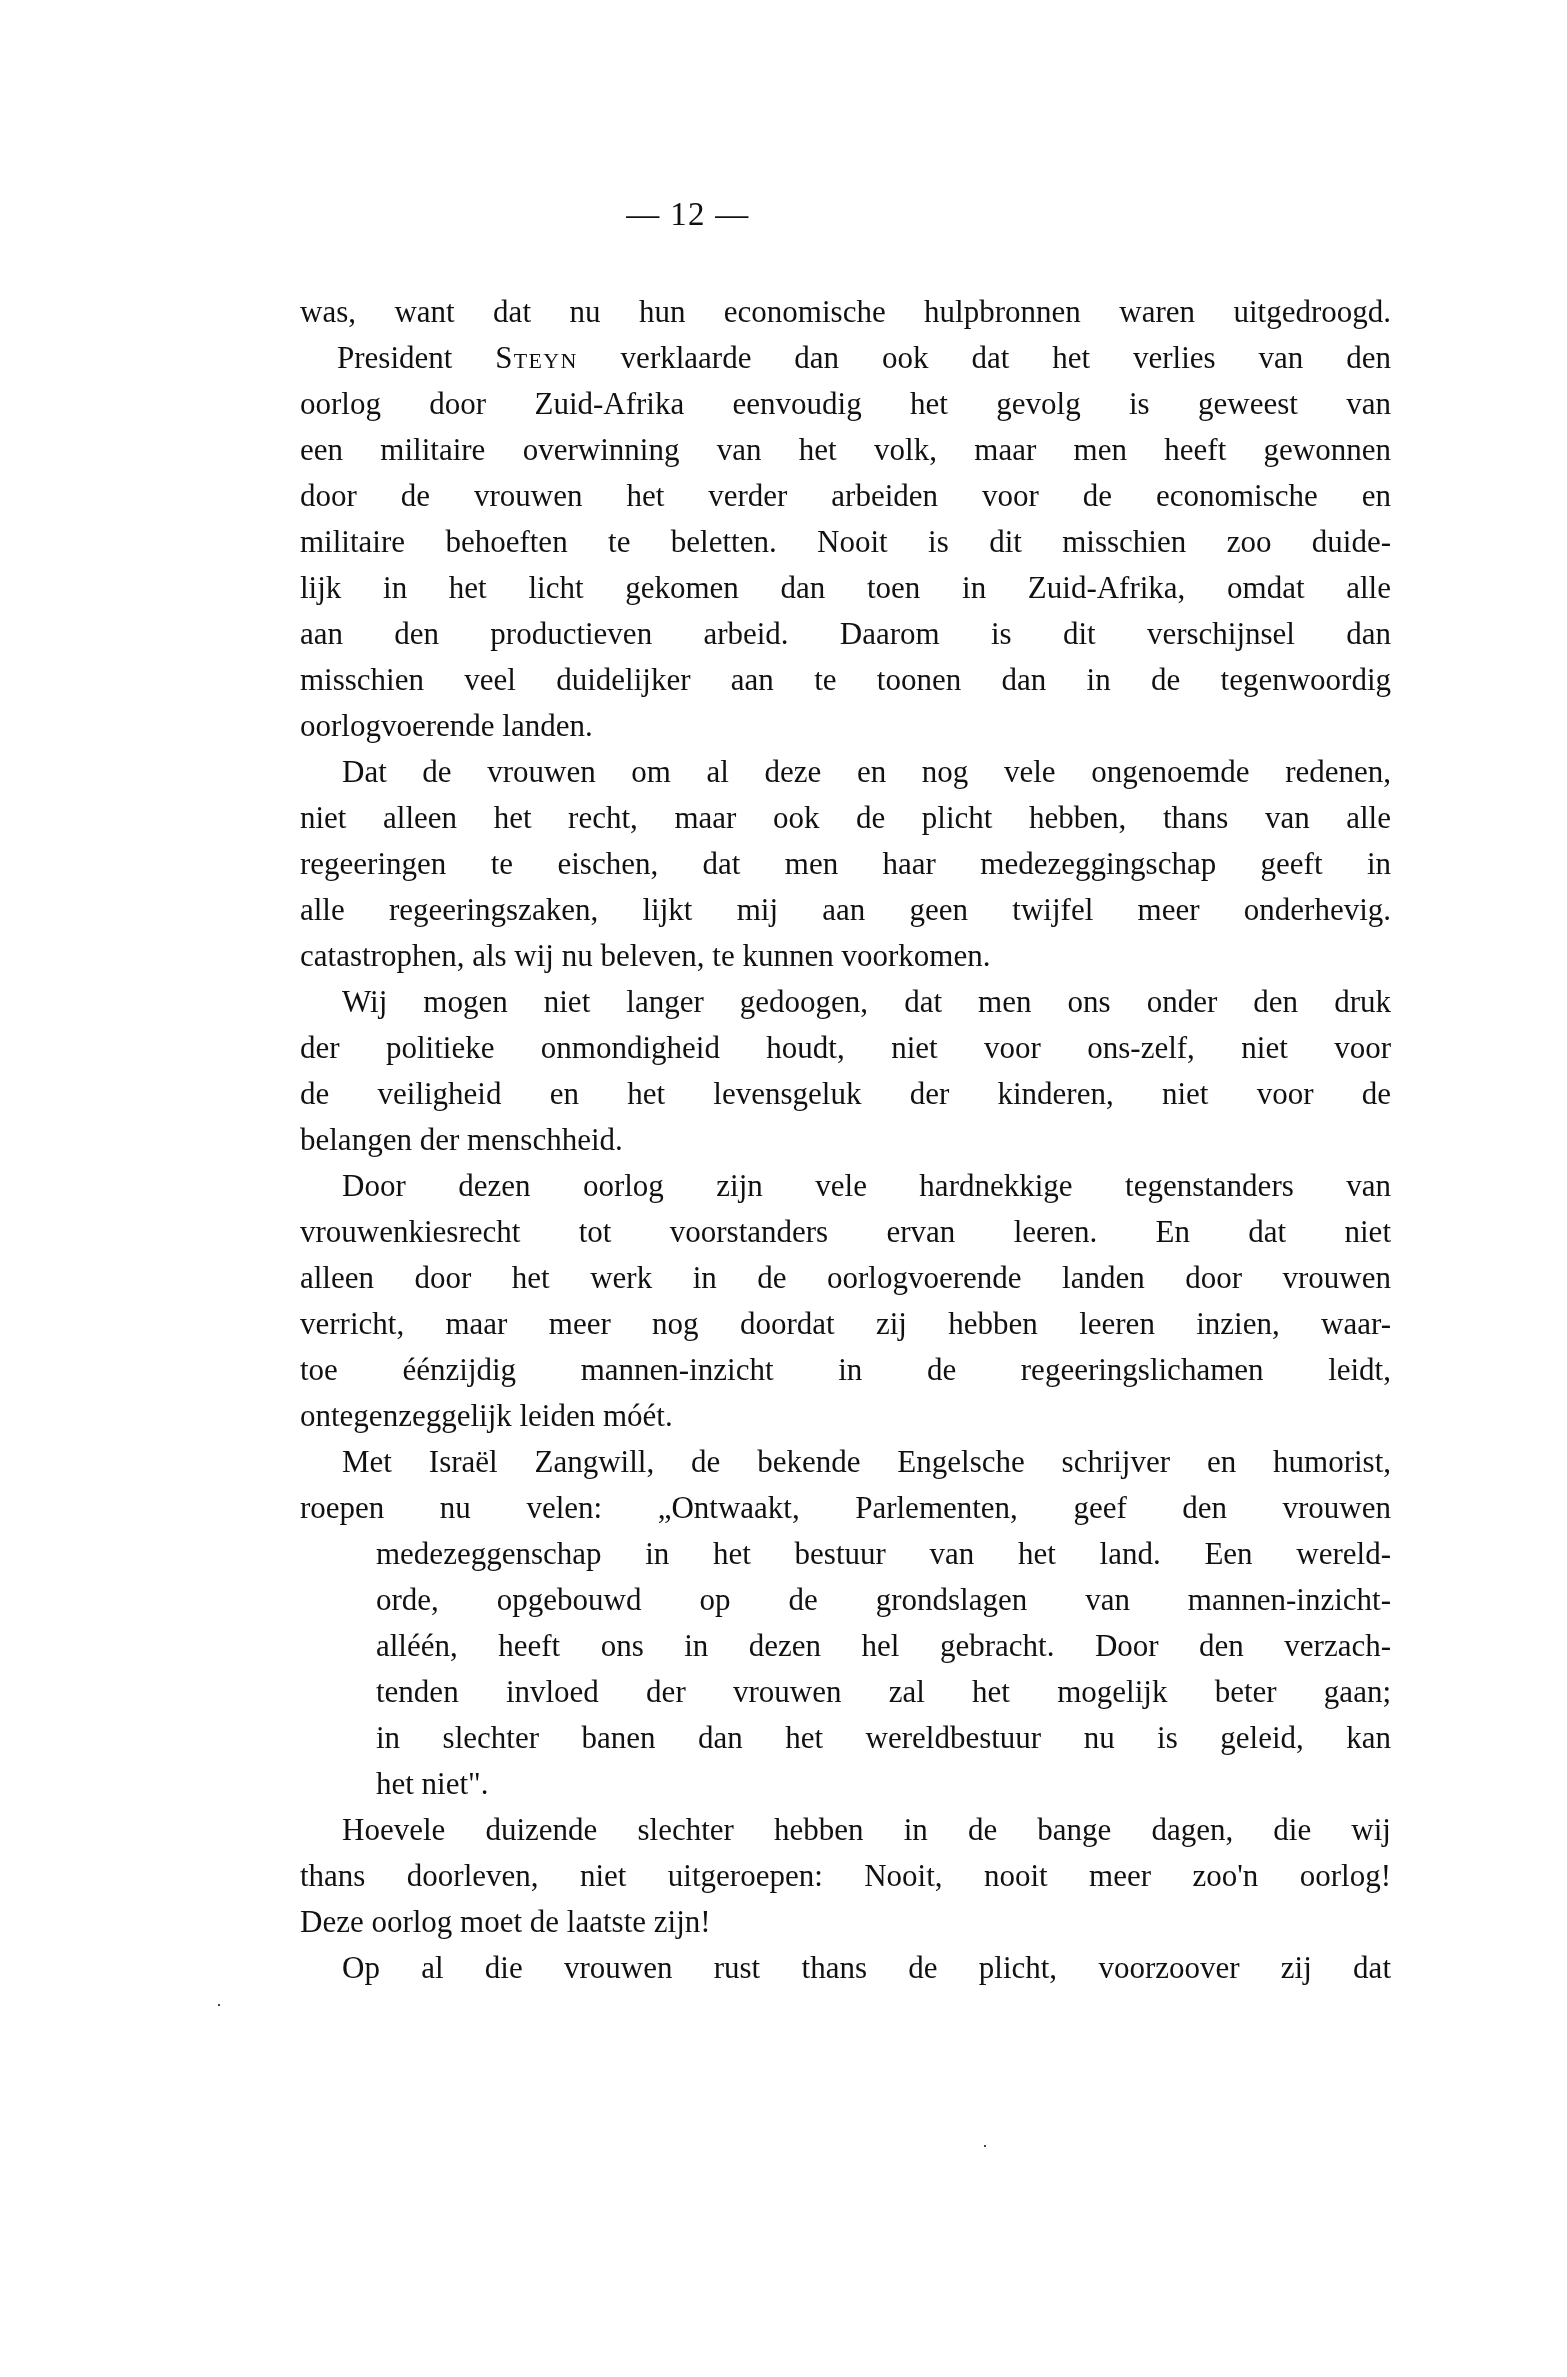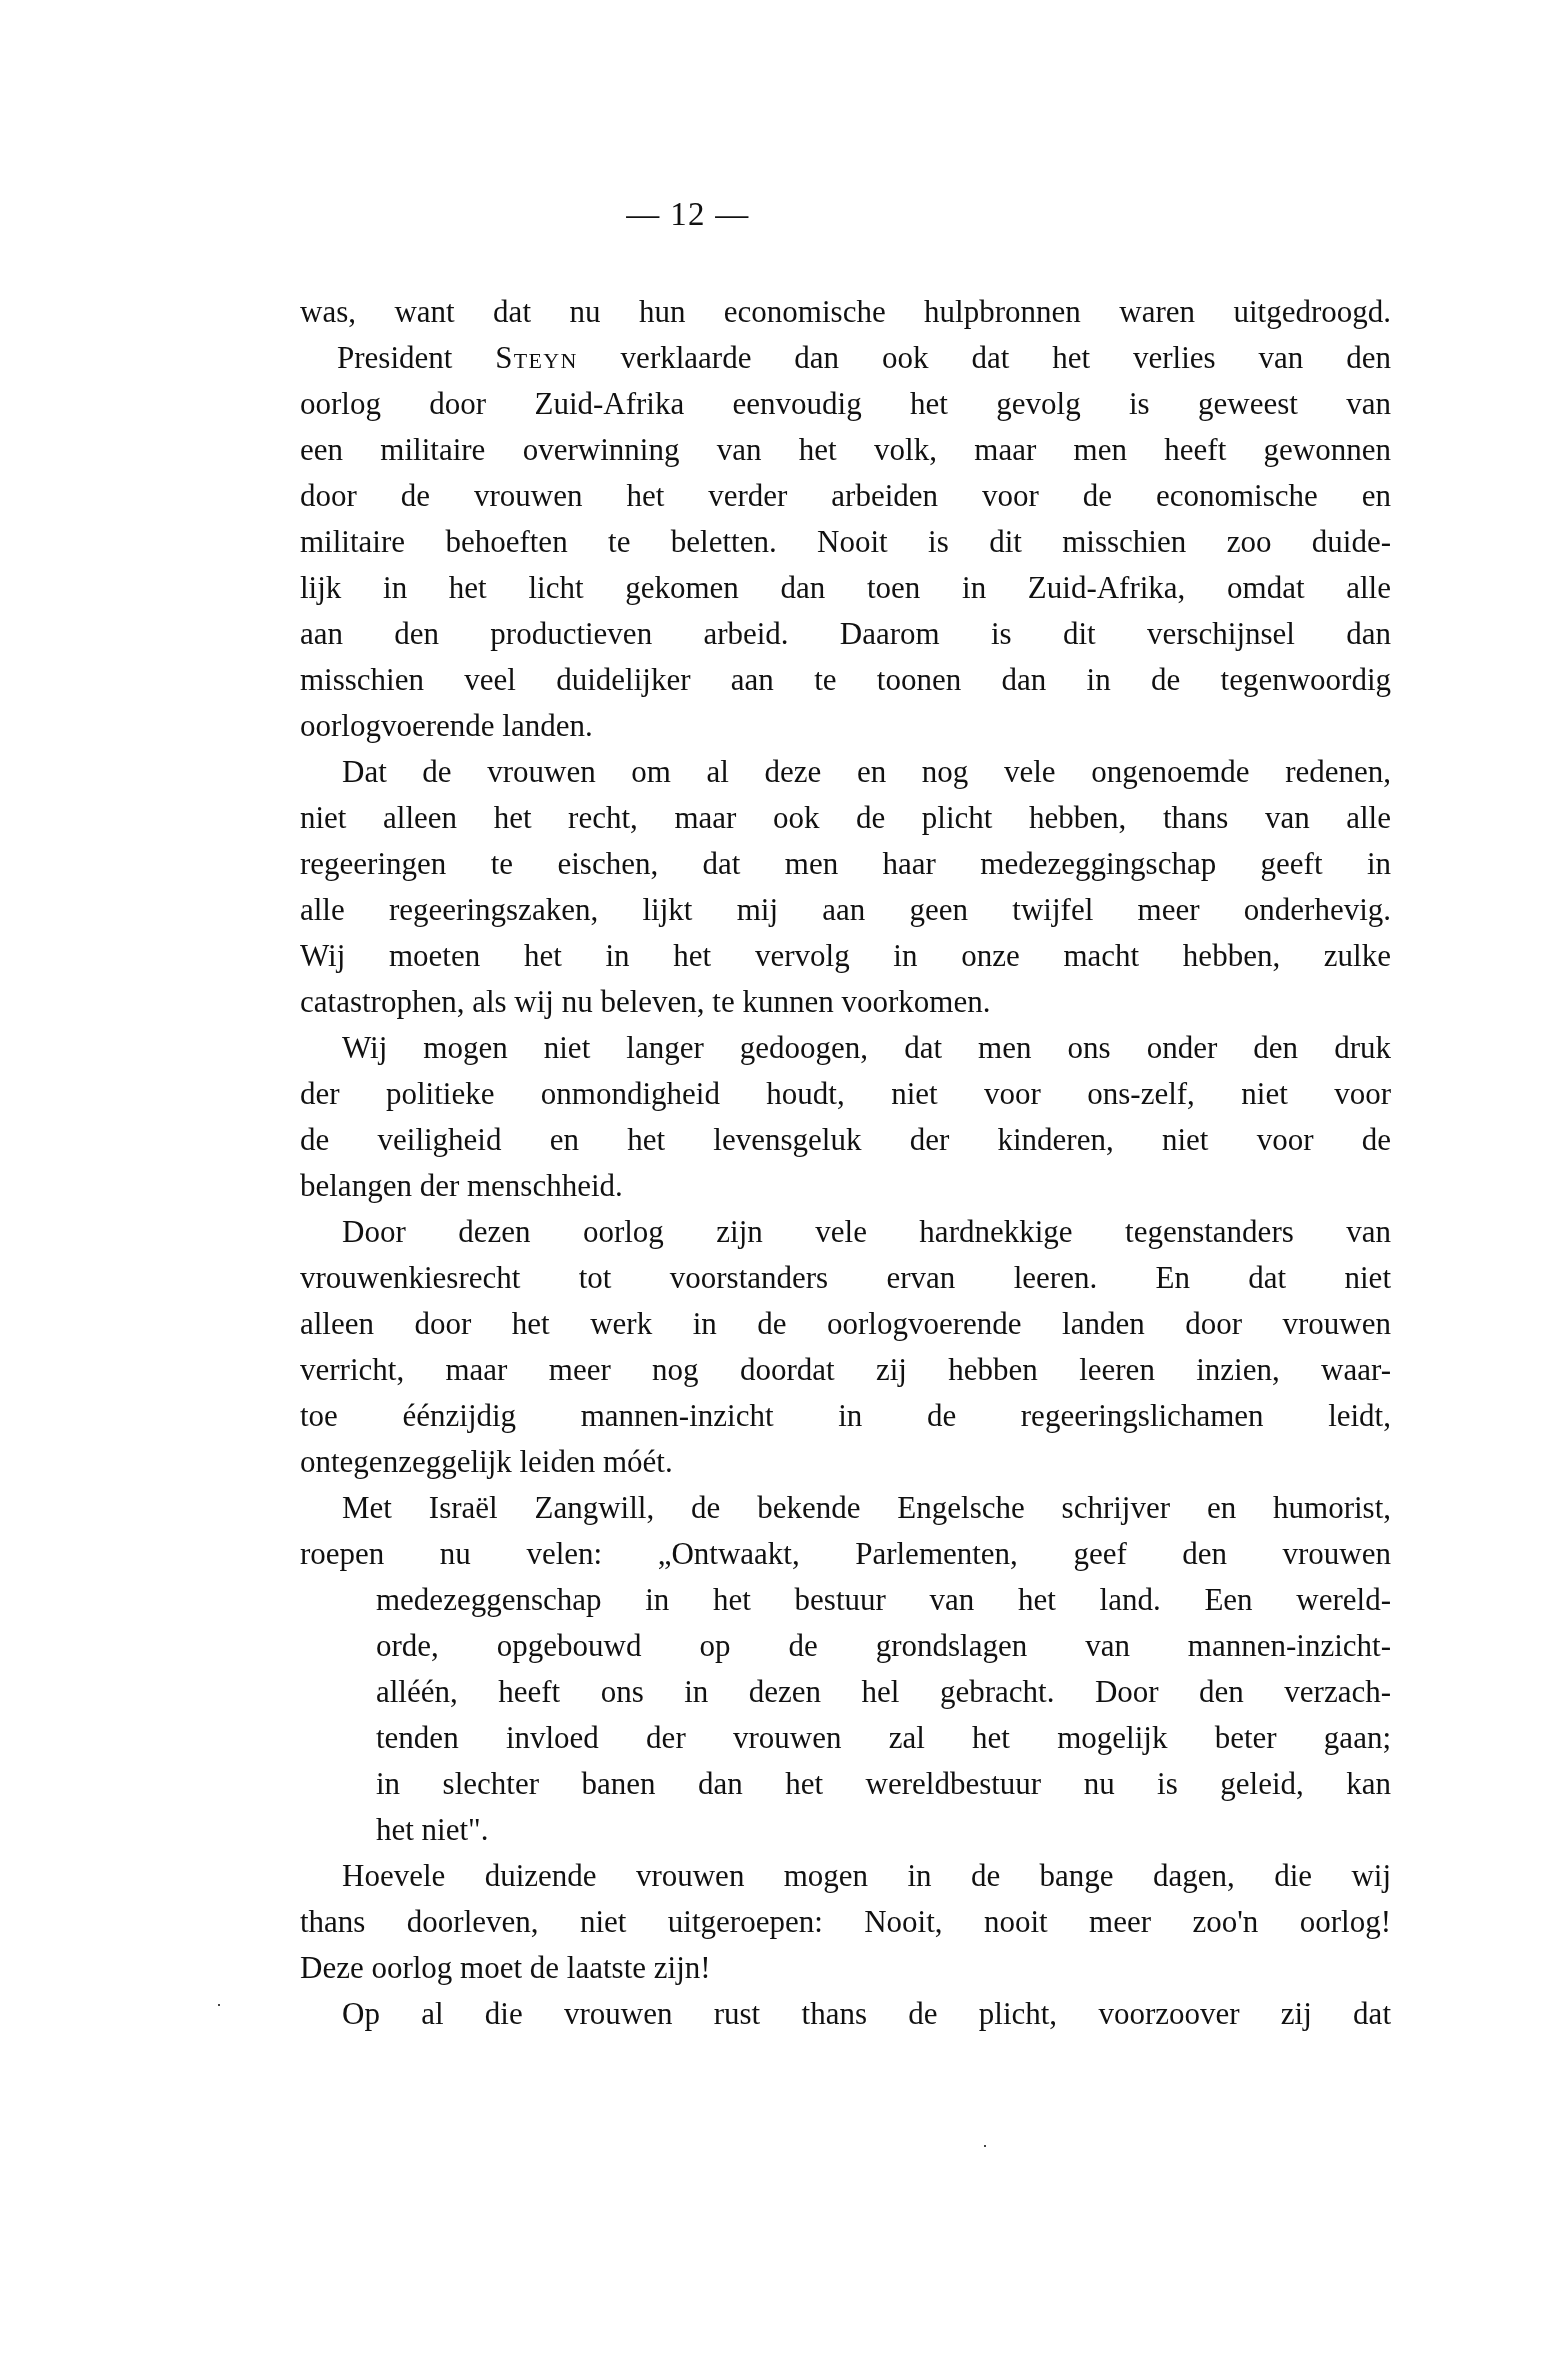--- a/index.html
+++ b/index.html
@@ -71,41 +71,40 @@
     <div class="line "><span>door de vrouwen het verder arbeiden voor de economische en</span></div>
     <div class="line "><span>militaire behoeften te beletten. Nooit is dit misschien zoo duide-</span></div>
     <div class="line "><span>lijk in het licht gekomen dan toen in Zuid-Afrika, omdat alle</span></div>
     <div class="line "><span>aan den productieven arbeid. Daarom is dit verschijnsel dan</span></div>
     <div class="line "><span>misschien veel duidelijker aan te toonen dan in de tegenwoordig</span></div>
     <div class="line last"><span>oorlogvoerende landen.</span></div>
     <div class="line indent"><span>Dat de vrouwen om al deze en nog vele ongenoemde redenen,</span></div>
     <div class="line "><span>niet alleen het </span><span class="it">recht</span><span>, maar ook de </span><span class="it">plicht</span><span> hebben, thans van alle</span></div>
     <div class="line "><span>regeeringen te eischen, dat men haar medezeggingschap geeft in</span></div>
     <div class="line "><span>alle regeeringszaken, lijkt mij aan geen twijfel meer onderhevig.</span></div>
-    <div class="line "><span>Wij moeten het in het vervolg in onze macht hebben, zulke</span></div>
     <div class="line last"><span>catastrophen, als wij nu beleven, te kunnen voorkomen.</span></div>
     <div class="line indent"><span>Wij mogen niet langer gedoogen, dat men ons onder den druk</span></div>
     <div class="line "><span>der politieke onmondigheid houdt, niet voor ons-zelf, niet voor</span></div>
     <div class="line "><span>de veiligheid en het levensgeluk der kinderen, niet voor de</span></div>
     <div class="line last"><span>belangen der menschheid.</span></div>
     <div class="line indent"><span>Door dezen oorlog zijn vele hardnekkige tegenstanders van</span></div>
     <div class="line "><span>vrouwenkiesrecht tot voorstanders ervan leeren. En dat niet</span></div>
     <div class="line "><span>alleen door het werk in de oorlogvoerende landen door vrouwen</span></div>
     <div class="line "><span>verricht, maar meer nog doordat zij hebben leeren inzien, waar-</span></div>
     <div class="line "><span>toe éénzijdig mannen-inzicht in de regeeringslichamen leidt,</span></div>
     <div class="line last"><span>ontegenzeggelijk leiden móét.</span></div>
     <div class="line indent"><span>Met </span><span class="it">Israël Zangwill</span><span>, de bekende Engelsche schrijver en humorist,</span></div>
     <div class="line "><span>roepen nu velen: „Ontwaakt, Parlementen, geef den vrouwen</span></div>
     <div class="line quote"><span>medezeggenschap in het bestuur van het land. Een wereld-</span></div>
     <div class="line quote"><span>orde, opgebouwd op de grondslagen van mannen-inzicht-</span></div>
     <div class="line quote"><span>alléén, heeft ons in dezen hel gebracht. Door den verzach-</span></div>
     <div class="line quote"><span>tenden invloed der vrouwen zal het mogelijk beter gaan;</span></div>
     <div class="line quote"><span>in slechter banen dan het wereldbestuur nu is geleid, kan</span></div>
     <div class="line quote last"><span>het niet".</span></div>
-    <div class="line indent"><span>Hoevele duizende vrouwen mogen in de bange dagen, die wij</span></div>
+    <div class="line indent"><span>Hoevele duizende slechter hebben in de bange dagen, die wij</span></div>
     <div class="line "><span>thans doorleven, niet uitgeroepen: </span><span class="it">Nooit, nooit meer zoo'n oorlog!</span></div>
     <div class="line last"><span class="it">Deze oorlog moet de laatste zijn!</span></div>
     <div class="line indent"><span>Op al die vrouwen rust thans de plicht, voorzoover zij dat</span></div>
   </div>
 
 <div class="speck" style="left:218px; top:2004px;"></div>
 <div class="speck" style="left:984px; top:2145px;"></div>
 
 
 </body></html>

